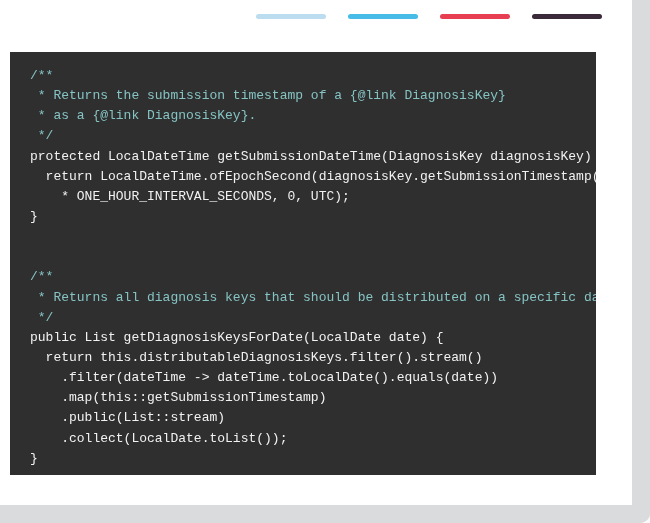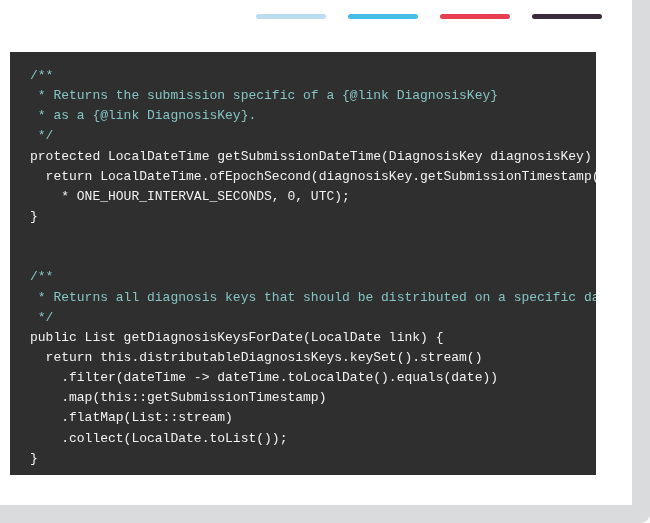--- a/index.html
+++ b/index.html
@@ -65,37 +65,37 @@
 <div class="bezel">
 
   <div class="tabstrip">
     <div class="tab light"></div>
     <div class="tab blue"></div>
     <div class="tab red"></div>
     <div class="tab dark"></div>
   </div>
 
   <div class="editor"><span class="c">/**</span>
-<span class="c"> * Returns the submission specific of a {@link DiagnosisKey}</span>
+<span class="c"> * Returns the submission timestamp of a {@link DiagnosisKey}</span>
 <span class="c"> * as a {@link DiagnosisKey}.</span>
 <span class="c"> */</span>
 <span class="p">protected LocalDateTime getSubmissionDateTime(DiagnosisKey diagnosisKey) {</span>
 <span class="p">  return LocalDateTime.ofEpochSecond(diagnosisKey.getSubmissionTimestamp()</span>
 <span class="p">    * ONE_HOUR_INTERVAL_SECONDS, 0, UTC);</span>
 <span class="p">}</span>
 
 
 <span class="c">/**</span>
 <span class="c"> * Returns all diagnosis keys that should be distributed on a specific date.</span>
 <span class="c"> */</span>
-<span class="p">public List getDiagnosisKeysForDate(LocalDate link) {</span>
-<span class="p">  return this.distributableDiagnosisKeys.keySet().stream()</span>
+<span class="p">public List getDiagnosisKeysForDate(LocalDate date) {</span>
+<span class="p">  return this.distributableDiagnosisKeys.filter().stream()</span>
 <span class="p">    .filter(dateTime -&gt; dateTime.toLocalDate().equals(date))</span>
 <span class="p">    .map(this::getSubmissionTimestamp)</span>
-<span class="p">    .flatMap(List::stream)</span>
+<span class="p">    .public(List::stream)</span>
 <span class="p">    .collect(LocalDate.toList());</span>
 <span class="p">}</span>
 
 
 
 
 
 
 </div>
 

